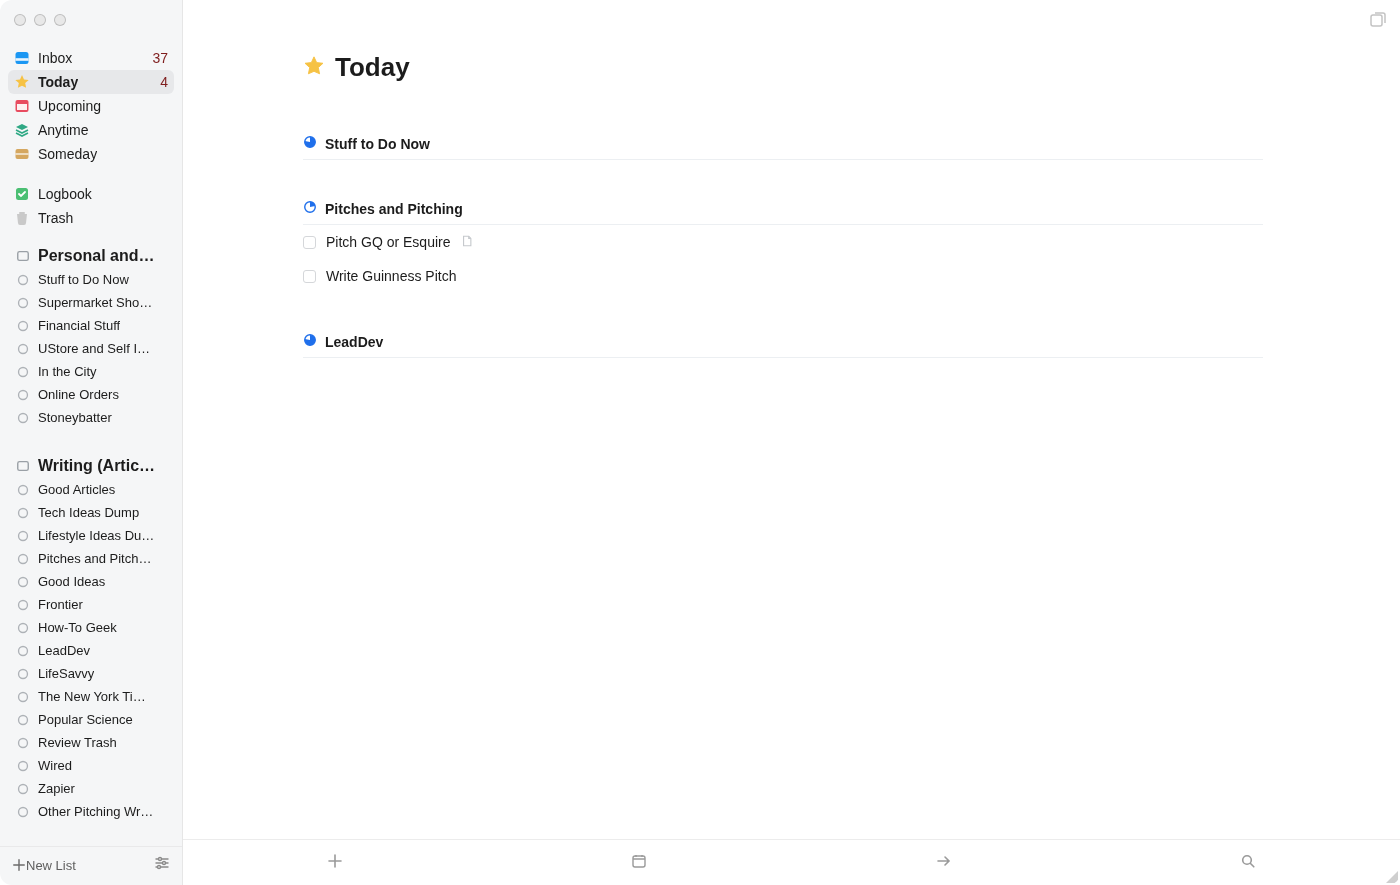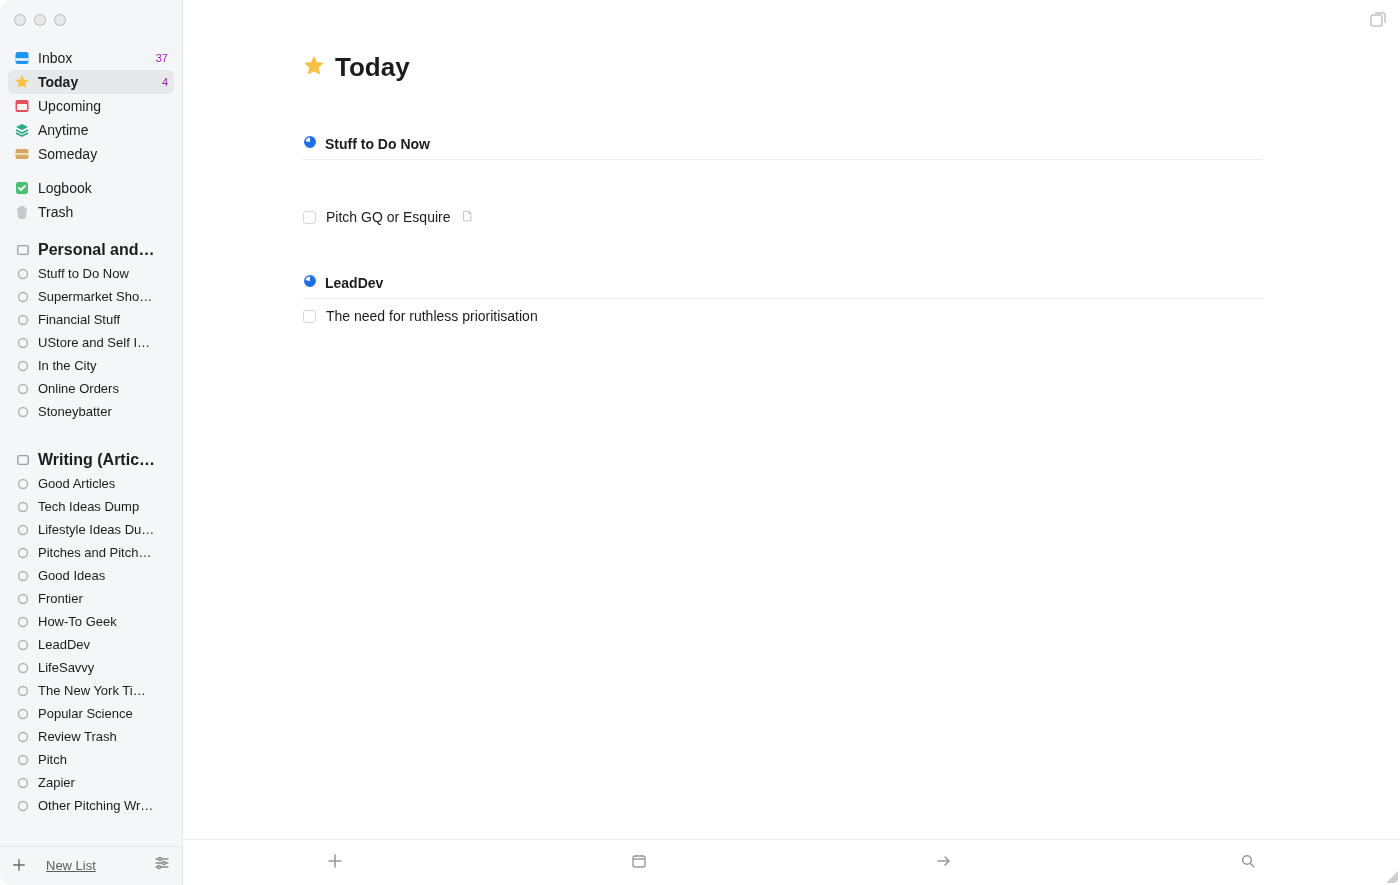--- a/index.html
+++ b/index.html
@@ -52,21 +52,21 @@
     border-radius: 6px;
     font-size: 13px;
     line-height: 23px;
     color: #1c1c1c;
     white-space: nowrap;
     overflow: hidden;
     text-overflow: ellipsis;
     cursor: default;
   }
   .sb-item.top { padding: 0 6px; font-size: 14px; height: 24px; line-height: 24px; }
-  .sb-item.top .badge { color: #a21caf; font-size: 11px; }
+  .sb-item.top .badge { color: #7f1d1d; font-size: 14px; }
   .sb-item.selected { background: #e7e8ea; }
   .sb-item.selected .label { font-weight: 600; }
   .sb-item .label {
     flex: 0 1 auto;
     overflow: hidden;
     text-overflow: ellipsis;
     white-space: nowrap;
   }
   .sb-item .spacer { flex: 1; }
   .sb-header {
@@ -89,24 +89,23 @@
     color: #6b6b6b;
   }
   .icon.big { width: 16px; height: 16px; flex-basis: 16px; }
   .sb-bottom {
     display: flex; align-items: center; justify-content: space-between;
     gap: 8px;
     padding: 8px 12px 10px 12px;
     border-top: 1px solid #e9e9ea;
   }
   .new-list {
-    display: flex; align-items: center; gap: 20px;
+    display: flex; align-items: center; gap: 0;
     color: #5e5e5e;
     font-size: 13px;
-    text-decoration: underline;
   }
   .sb-bottom .settings svg { width: 16px; height: 16px; color: #8a8a8a; }
 
   
   .main {
     flex: 1;
     display: flex;
     flex-direction: column;
     position: relative;
   }
@@ -239,21 +238,21 @@
                 <rect x="1.5" y="3" width="13" height="10" rx="2" fill="#d5a760"></rect>
                 <rect x="1.5" y="7" width="13" height="2" fill="#fff" opacity=".6"></rect>
               </svg>
             </span>
     <span class="label">Someday</span>
     <span class="spacer"></span>
 
   </div>
         </div>
 
-      <div class="sb-group" style="margin-top:10px" id="sb-mid">
+      <div class="sb-group" style="margin-top:16px" id="sb-mid">
           <div class="sb-item top">
     <span class="icon big">
               <svg viewBox="0 0 16 16" width="16" height="16">
                 <rect x="2" y="2" width="12" height="12" rx="2.5" fill="#4bbf73"></rect>
                 <path d="M5 8l2 2 4-4" fill="none" stroke="#fff" stroke-width="1.8" stroke-linecap="round"></path>
               </svg>
             </span>
     <span class="label">Logbook</span>
   </div>
           <div class="sb-item top">
@@ -438,21 +437,21 @@
                 </svg>
               </span>
               <span class="label">Review Trash</span>
             </div>
             <div class="sb-item">
               <span class="icon">
                 <svg viewBox="0 0 14 14" width="12" height="12">
                   <circle cx="7" cy="7" r="5.2" fill="none" stroke="#aeb2b7" stroke-width="1.6"></circle>
                 </svg>
               </span>
-              <span class="label">Pitch</span>
+              <span class="label">Wired</span>
             </div>
             <div class="sb-item">
               <span class="icon">
                 <svg viewBox="0 0 14 14" width="12" height="12">
                   <circle cx="7" cy="7" r="5.2" fill="none" stroke="#aeb2b7" stroke-width="1.6"></circle>
                 </svg>
               </span>
               <span class="label">Zapier</span>
             </div>
             <div class="sb-item">
@@ -509,41 +508,48 @@
           <div class="section">
     <div class="section-header">
       <span class="pie"><svg viewBox="0 0 16 16" width="14" height="14">
     <circle cx="8" cy="8" r="6" fill="none" stroke="#1f6feb" stroke-width="1.6"></circle>
     <path d="M8 8 L8 2 A6 6 0 1 1 2.106276495627868 6.875712112485655 Z" fill="#1f6feb"></path>
   </svg></span>
       <span class="sec-title">Stuff to Do Now</span>
     </div>
           </div>
           <div class="section">
+    <div class="section-header">
+      <span class="pie"><svg viewBox="0 0 16 16" width="14" height="14">
+    <circle cx="8" cy="8" r="6" fill="none" stroke="#1f6feb" stroke-width="1.6"></circle>
+    <path d="M8 8 L8 2 A6 6 0 0 1 13.893723504372133 6.875712112485652 Z" fill="#1f6feb"></path>
+  </svg></span>
+      <span class="sec-title">Pitches and Pitching</span>
+    </div>
   <div class="task">
       <span class="cbox"></span>
       <span>Pitch GQ or Esquire</span>
       <span class="note-ind"><svg viewBox="0 0 14 14" fill="none" stroke="currentColor" stroke-width="1.3">
                   <path d="M3 1.5h6l2.5 2.5V12.5H3z"></path>
                   <path d="M9 1.5V4h2.5"></path>
                 </svg></span>
+    </div>
+            <div class="task">
+      <span class="cbox"></span>
+      <span>Write Guinness Pitch</span>
+
     </div>
           </div>
           <div class="section">
     <div class="section-header">
       <span class="pie"><svg viewBox="0 0 16 16" width="14" height="14">
     <circle cx="8" cy="8" r="6" fill="none" stroke="#1f6feb" stroke-width="1.6"></circle>
     <path d="M8 8 L8 2 A6 6 0 1 1 2.106276495627868 6.875712112485655 Z" fill="#1f6feb"></path>
   </svg></span>
       <span class="sec-title">LeadDev</span>
-    </div>
-  <div class="task">
-      <span class="cbox"></span>
-      <span>The need for ruthless prioritisation</span>
-
     </div>
           </div>
         </div>
     </div>
 
     <div class="toolbar">
       <div class="tbtn">
         <svg viewBox="0 0 16 16" fill="none" stroke="currentColor" stroke-width="1.6" stroke-linecap="round">
             <path d="M8 2v12M2 8h12"></path>
           </svg>

